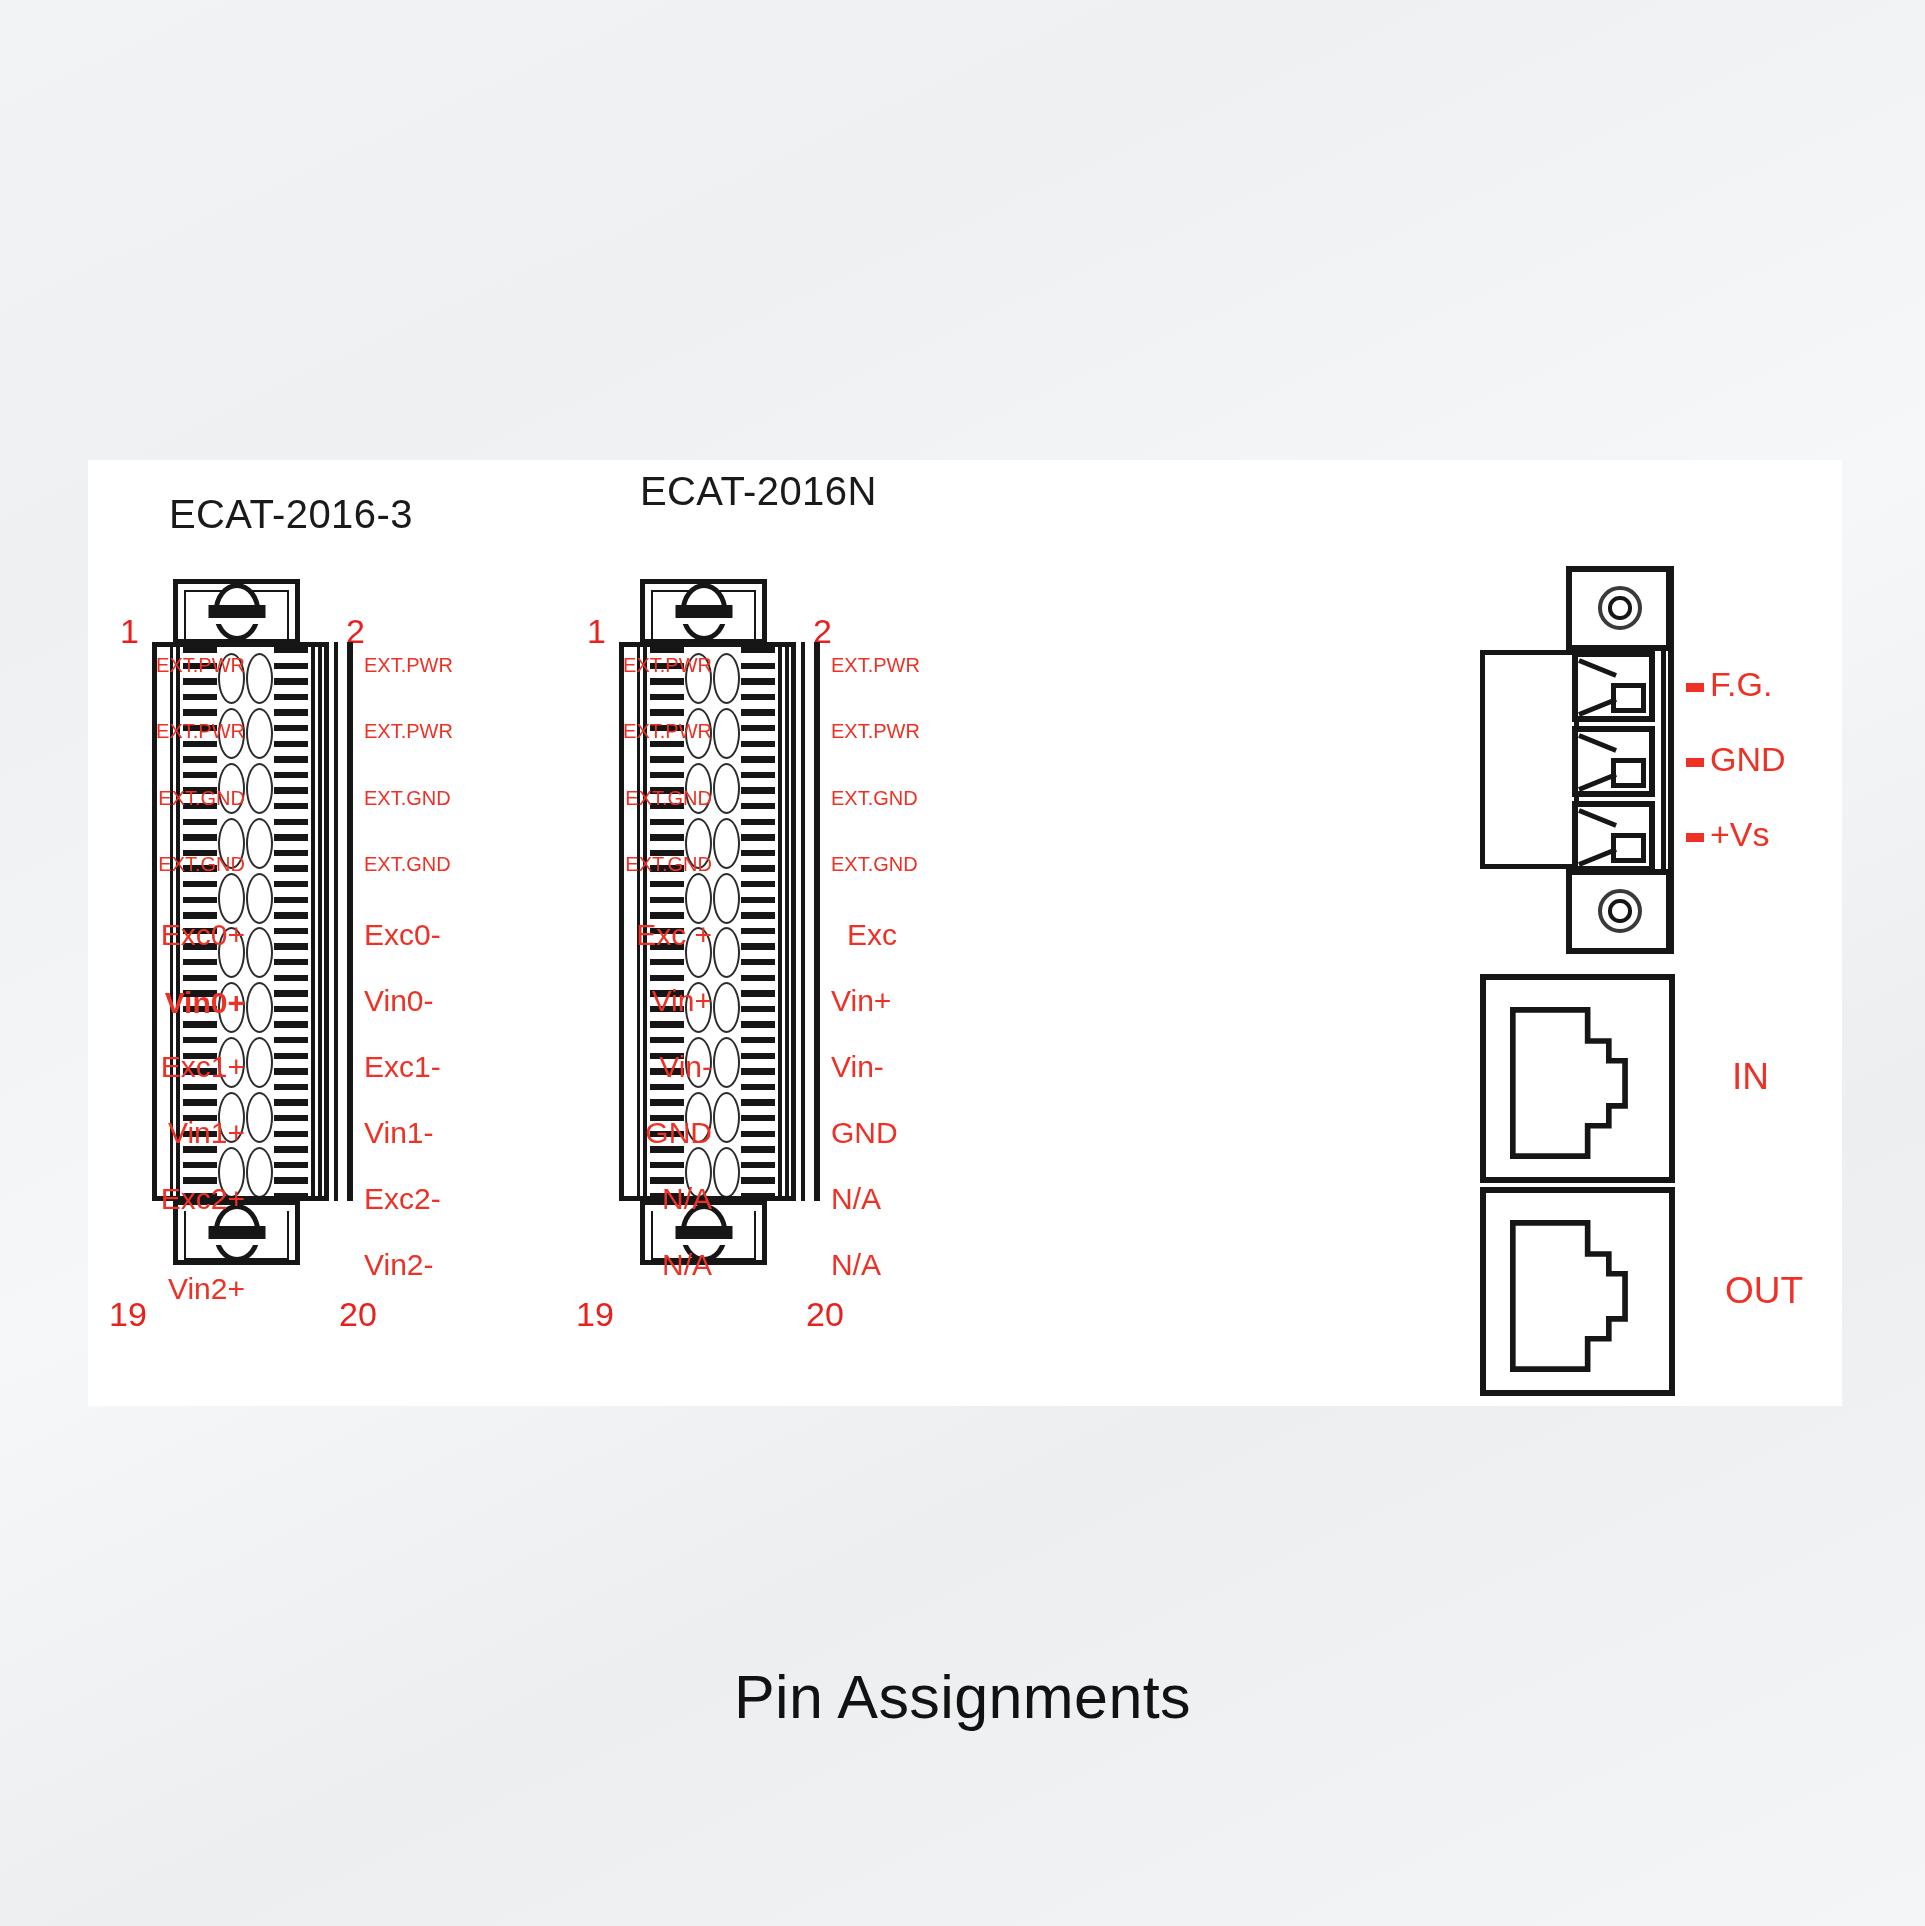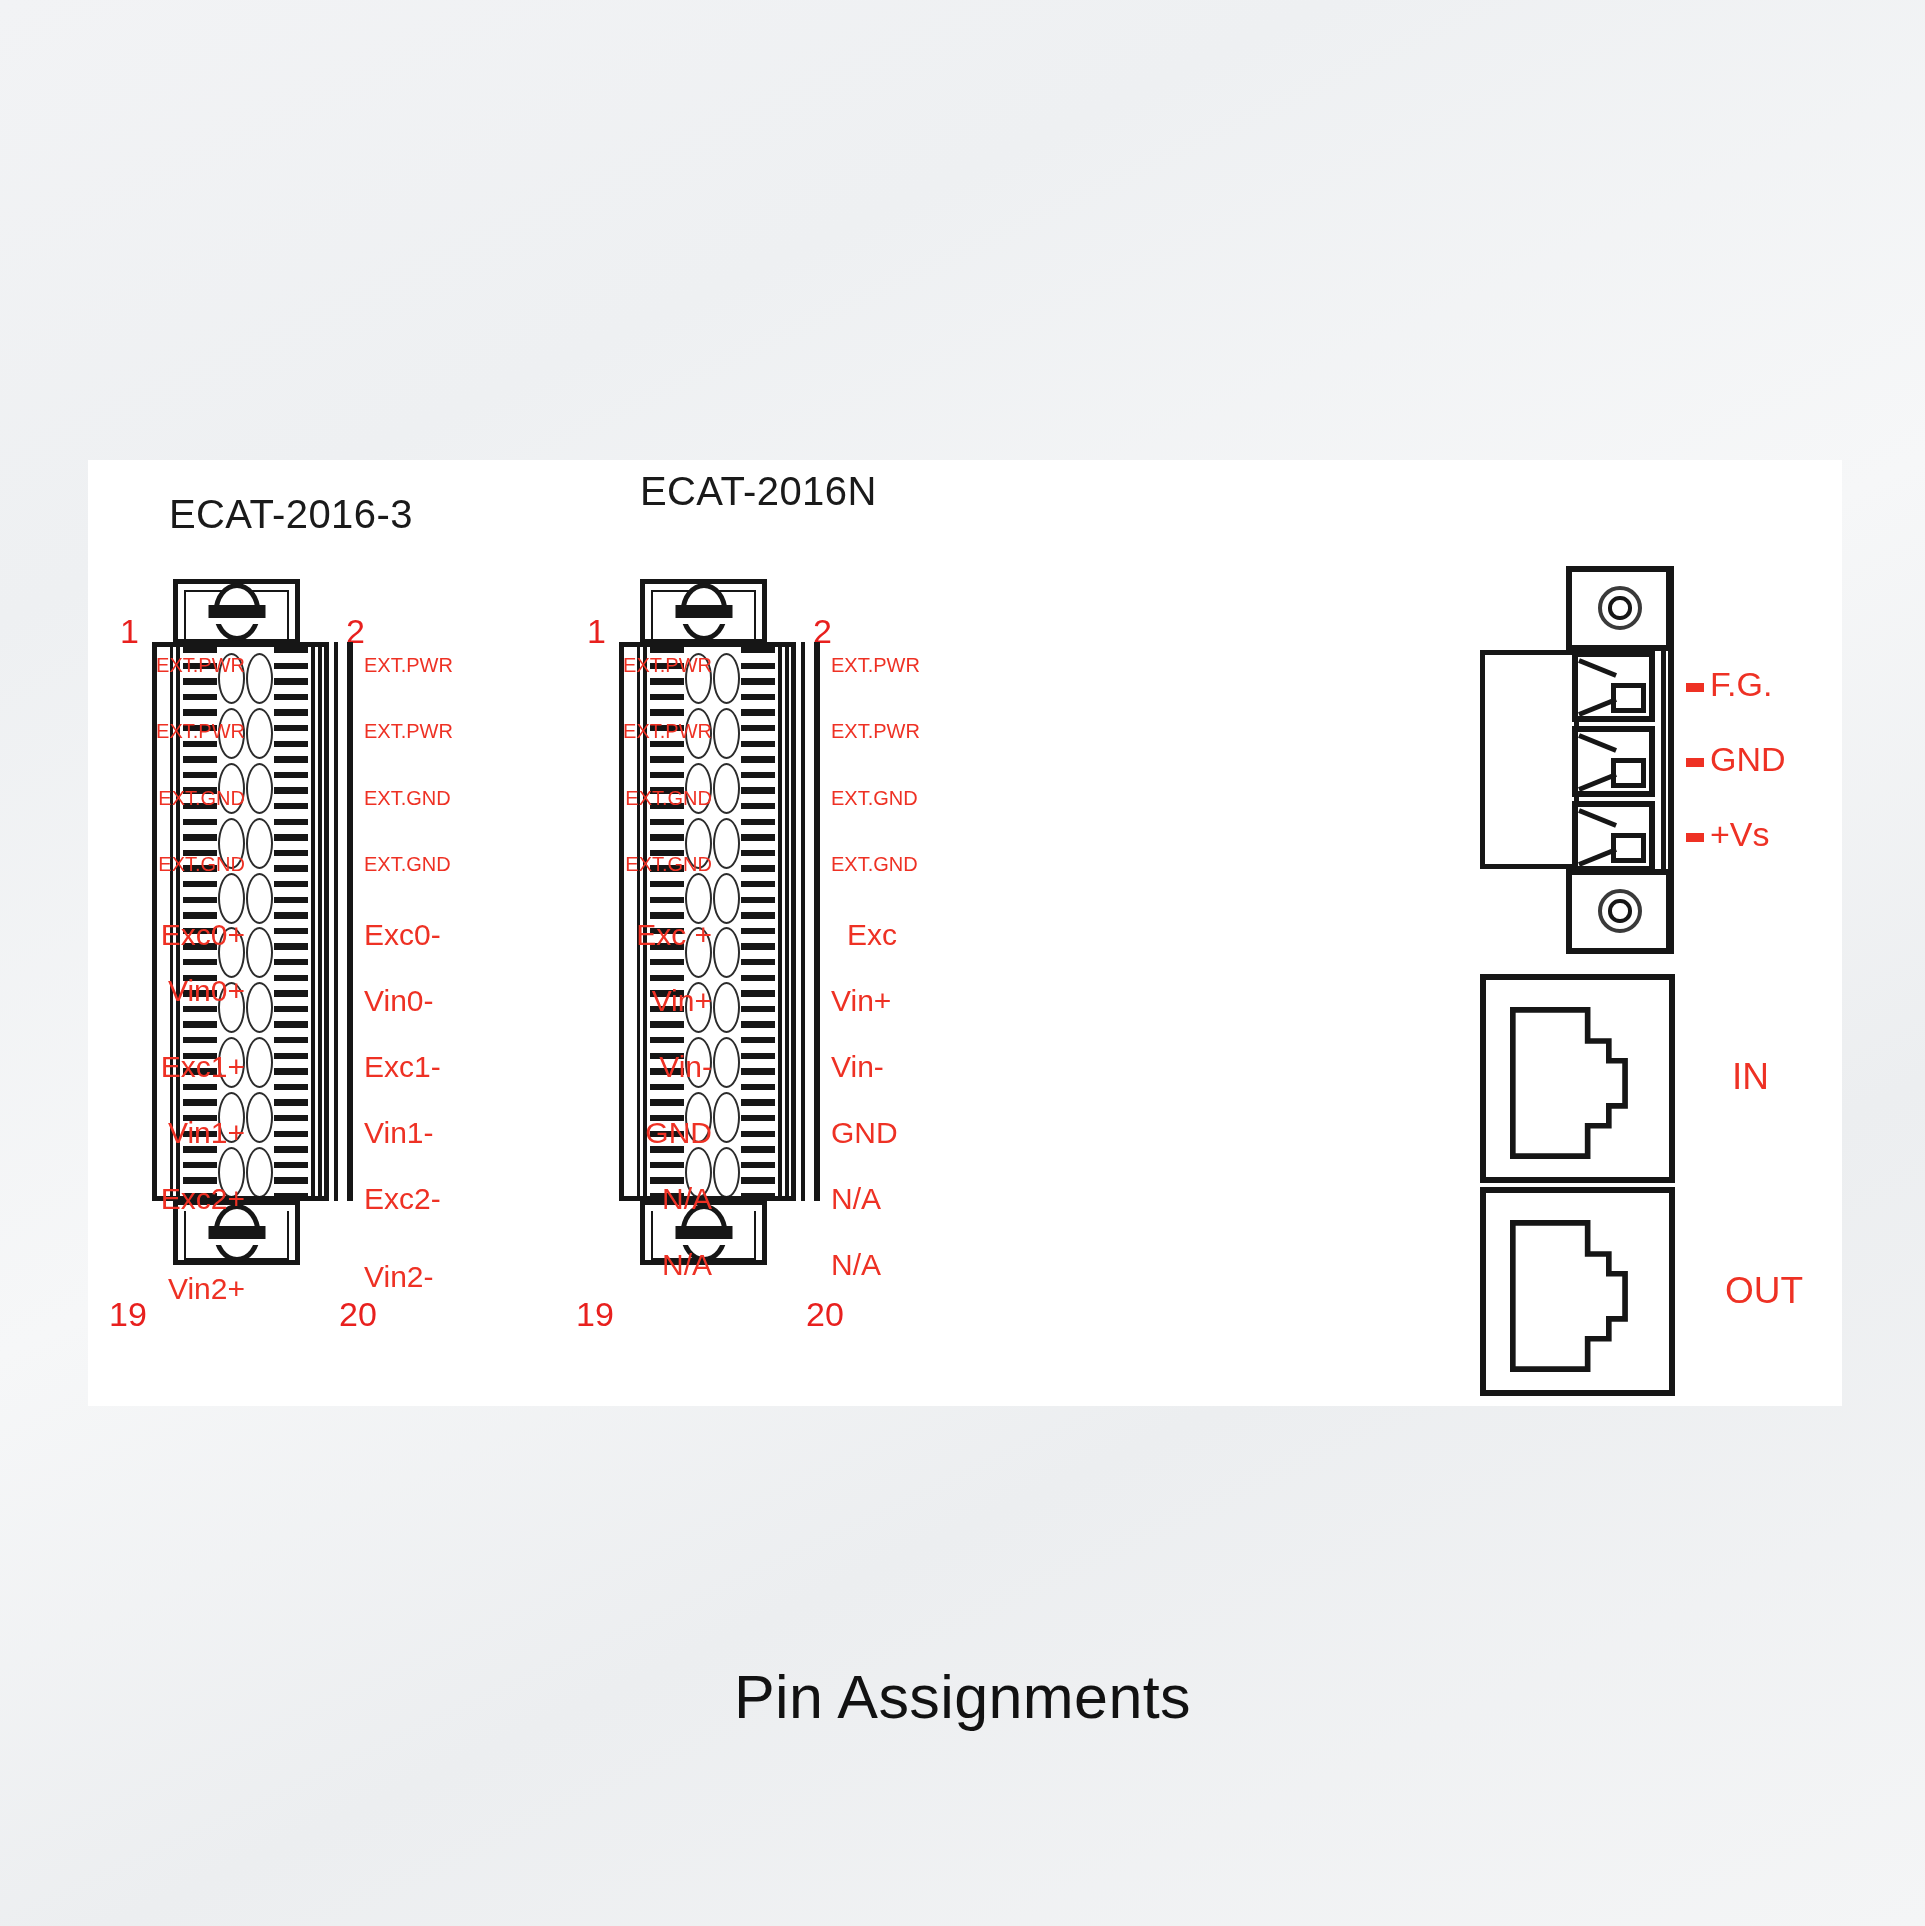--- a/index.html
+++ b/index.html
@@ -397,35 +397,35 @@
       </div>
       <div class="pin-label" style="left:350px; top:812px; font-size:37px;">OUT</div>
     </div>
   </div>
 
 <div class="pin-label right-align small" style="left: -14px; width: 171px; top: 195px;">EXT.PWR</div>
     <div class="pin-label right-align small" style="left: -14px; width: 171px; top: 261px;">EXT.PWR</div>
     <div class="pin-label right-align small" style="left: -14px; width: 171px; top: 328px;">EXT.GND</div>
     <div class="pin-label right-align small" style="left: -14px; width: 171px; top: 394px;">EXT.GND</div>
     <div class="pin-label right-align" style="left: -14px; width: 171px; top: 460px;">Exc0+</div>
-    <div class="pin-label right-align" style="left: -14px; width: 171px; top: 516px;">Vin0+</div>
+    <div class="pin-label right-align" style="left: -14px; width: 171px; top: 528px; font-weight: bold;">Vin0+</div>
     <div class="pin-label right-align" style="left: -14px; width: 171px; top: 592px;">Exc1+</div>
     <div class="pin-label right-align" style="left: -14px; width: 171px; top: 658px;">Vin1+</div>
     <div class="pin-label right-align" style="left: -14px; width: 171px; top: 724px;">Exc2+</div>
     <div class="pin-label right-align" style="left: -14px; width: 171px; top: 814px;">Vin2+</div>
     <div class="pin-label small" style="left: 276px; top: 195px;">EXT.PWR</div>
     <div class="pin-label small" style="left: 276px; top: 261px;">EXT.PWR</div>
     <div class="pin-label small" style="left: 276px; top: 328px;">EXT.GND</div>
     <div class="pin-label small" style="left: 276px; top: 394px;">EXT.GND</div>
     <div class="pin-label" style="left: 276px; top: 460px;">Exc0-</div>
     <div class="pin-label" style="left: 276px; top: 526px;">Vin0-</div>
     <div class="pin-label" style="left: 276px; top: 592px;">Exc1-</div>
     <div class="pin-label" style="left: 276px; top: 658px;">Vin1-</div>
     <div class="pin-label" style="left: 276px; top: 724px;">Exc2-</div>
-    <div class="pin-label" style="left: 276px; top: 790px; margin-top: 12px;">Vin2-</div>
+    <div class="pin-label" style="left: 276px; top: 790px;">Vin2-</div>
     <div class="pin-label right-align small" style="left: 453px; width: 171px; top: 195px;">EXT.PWR</div>
     <div class="pin-label right-align small" style="left: 453px; width: 171px; top: 261px;">EXT.PWR</div>
     <div class="pin-label right-align small" style="left: 453px; width: 171px; top: 328px;">EXT.GND</div>
     <div class="pin-label right-align small" style="left: 453px; width: 171px; top: 394px;">EXT.GND</div>
     <div class="pin-label right-align" style="left: 453px; width: 171px; top: 460px;">Exc +</div>
     <div class="pin-label right-align" style="left: 453px; width: 171px; top: 526px;">Vin+</div>
     <div class="pin-label right-align" style="left: 453px; width: 171px; top: 592px;">Vin-</div>
     <div class="pin-label right-align" style="left: 453px; width: 171px; top: 658px;">GND</div>
     <div class="pin-label right-align" style="left: 453px; width: 171px; top: 724px;">N/A</div>
     <div class="pin-label right-align" style="left: 453px; width: 171px; top: 790px;">N/A</div>

